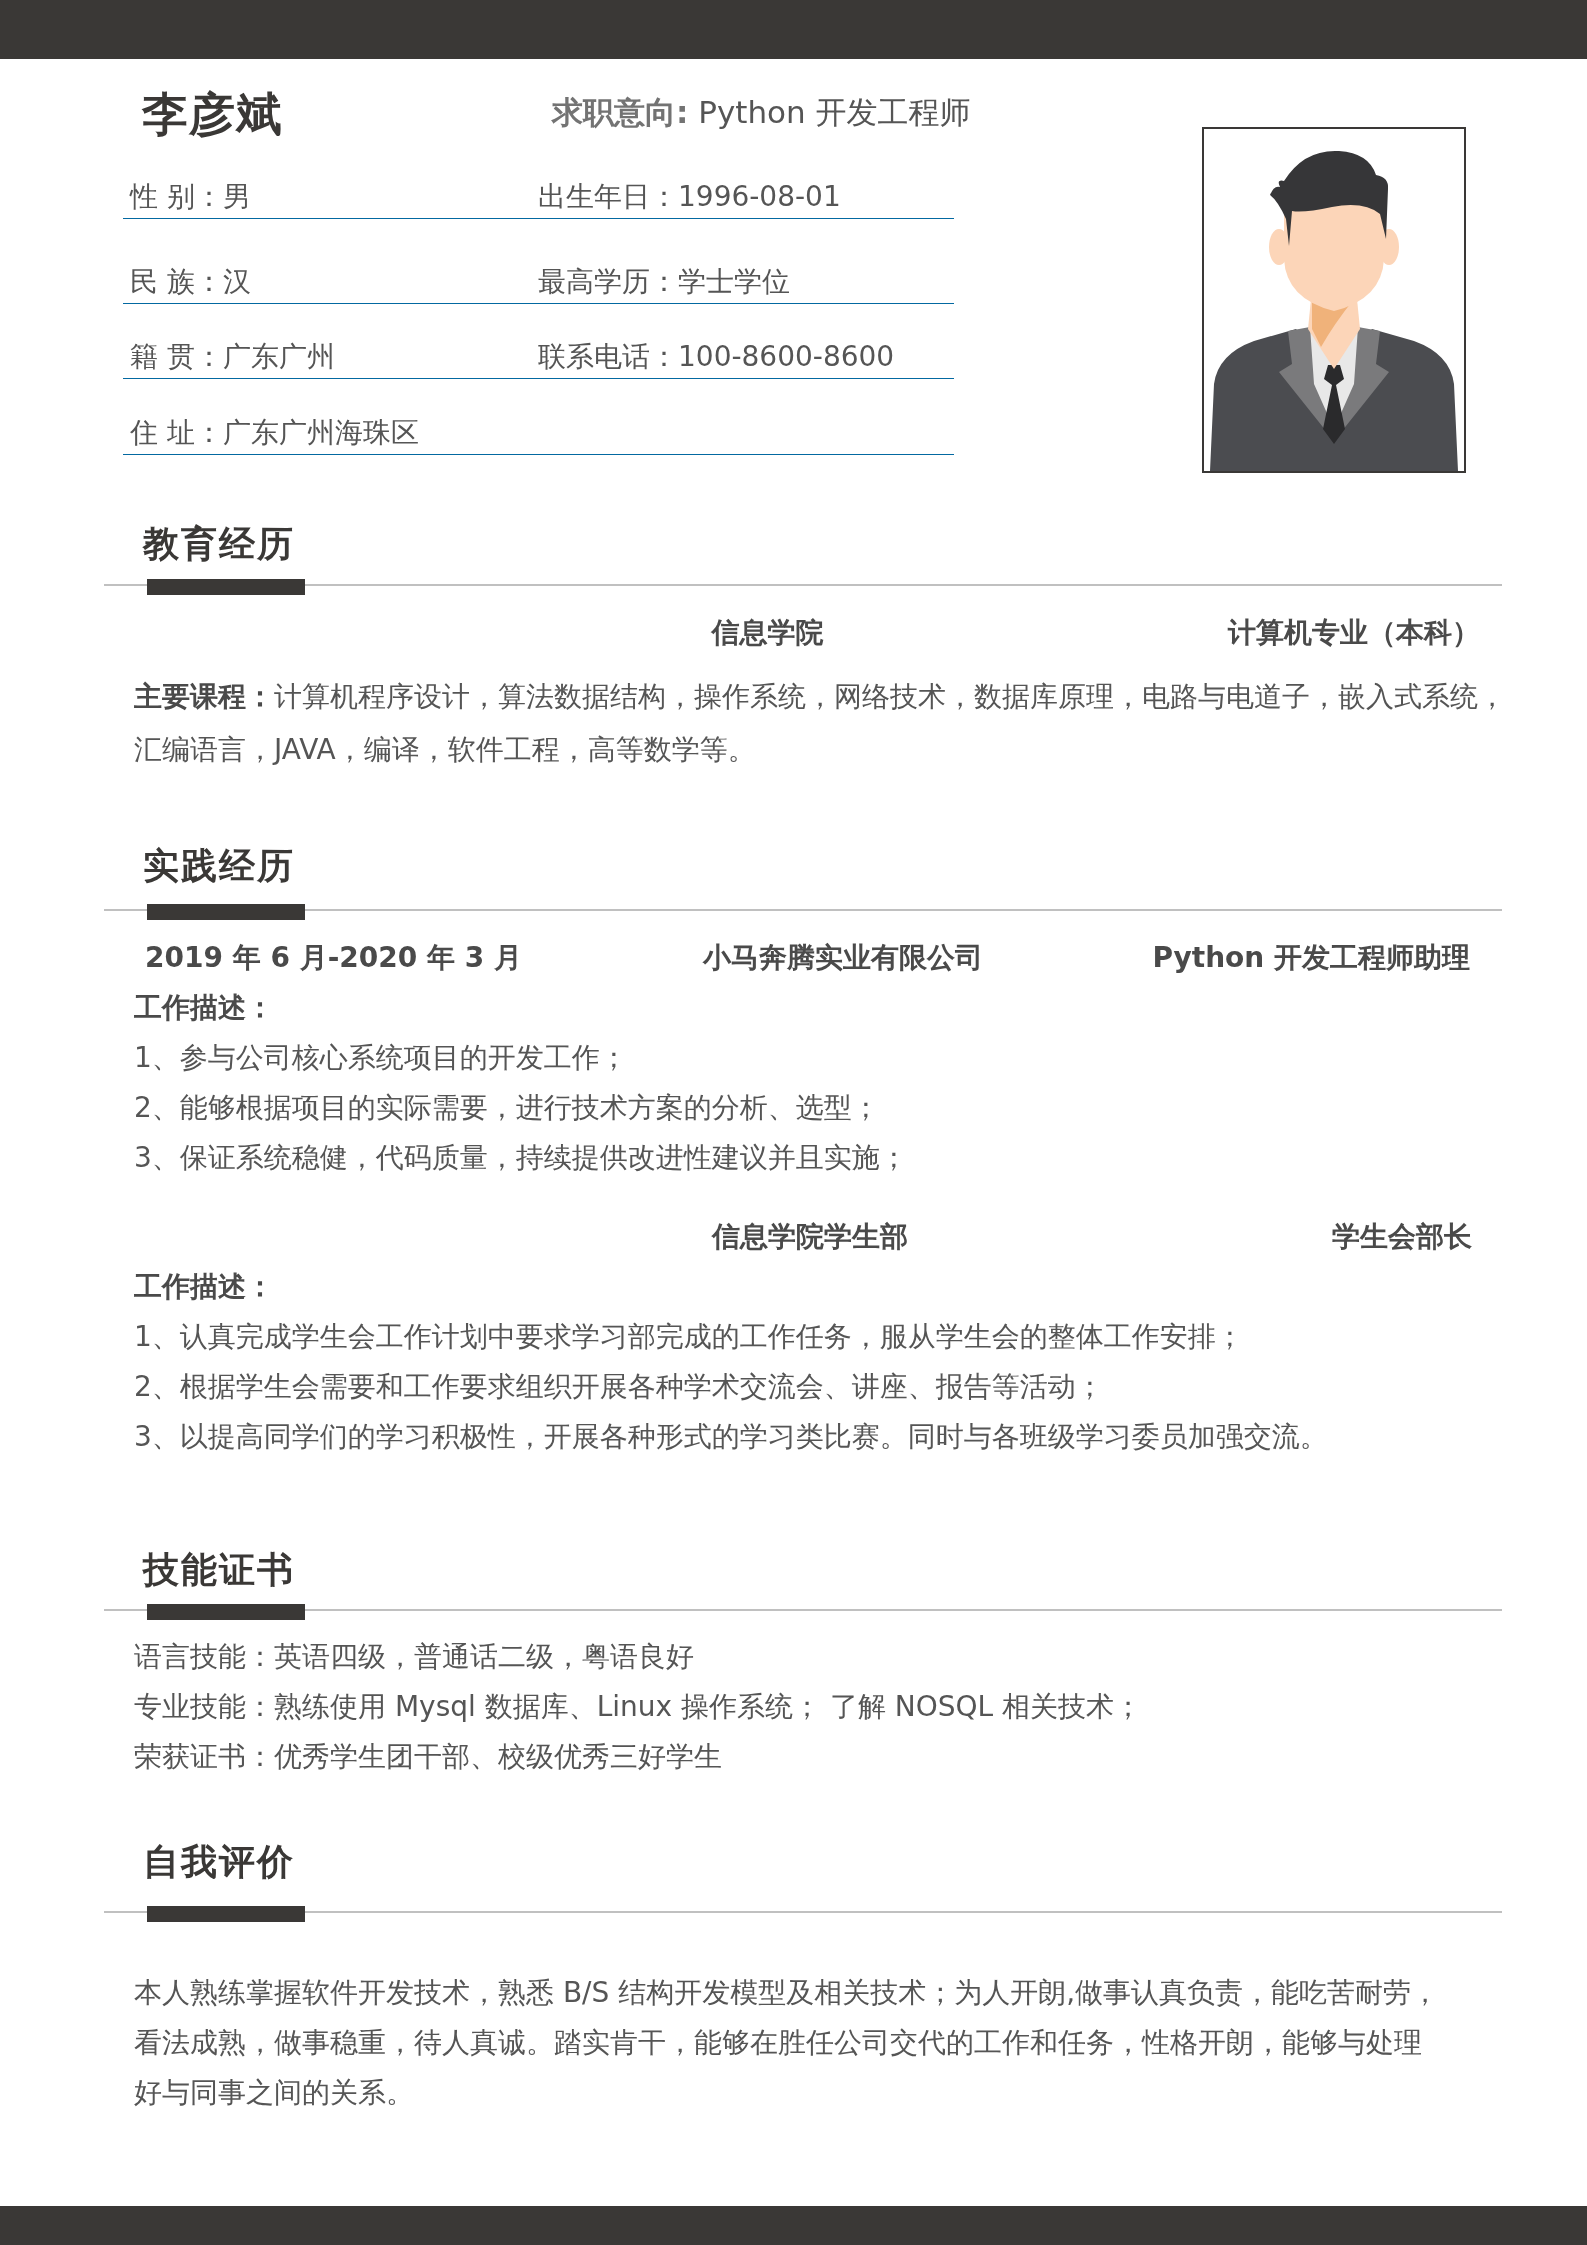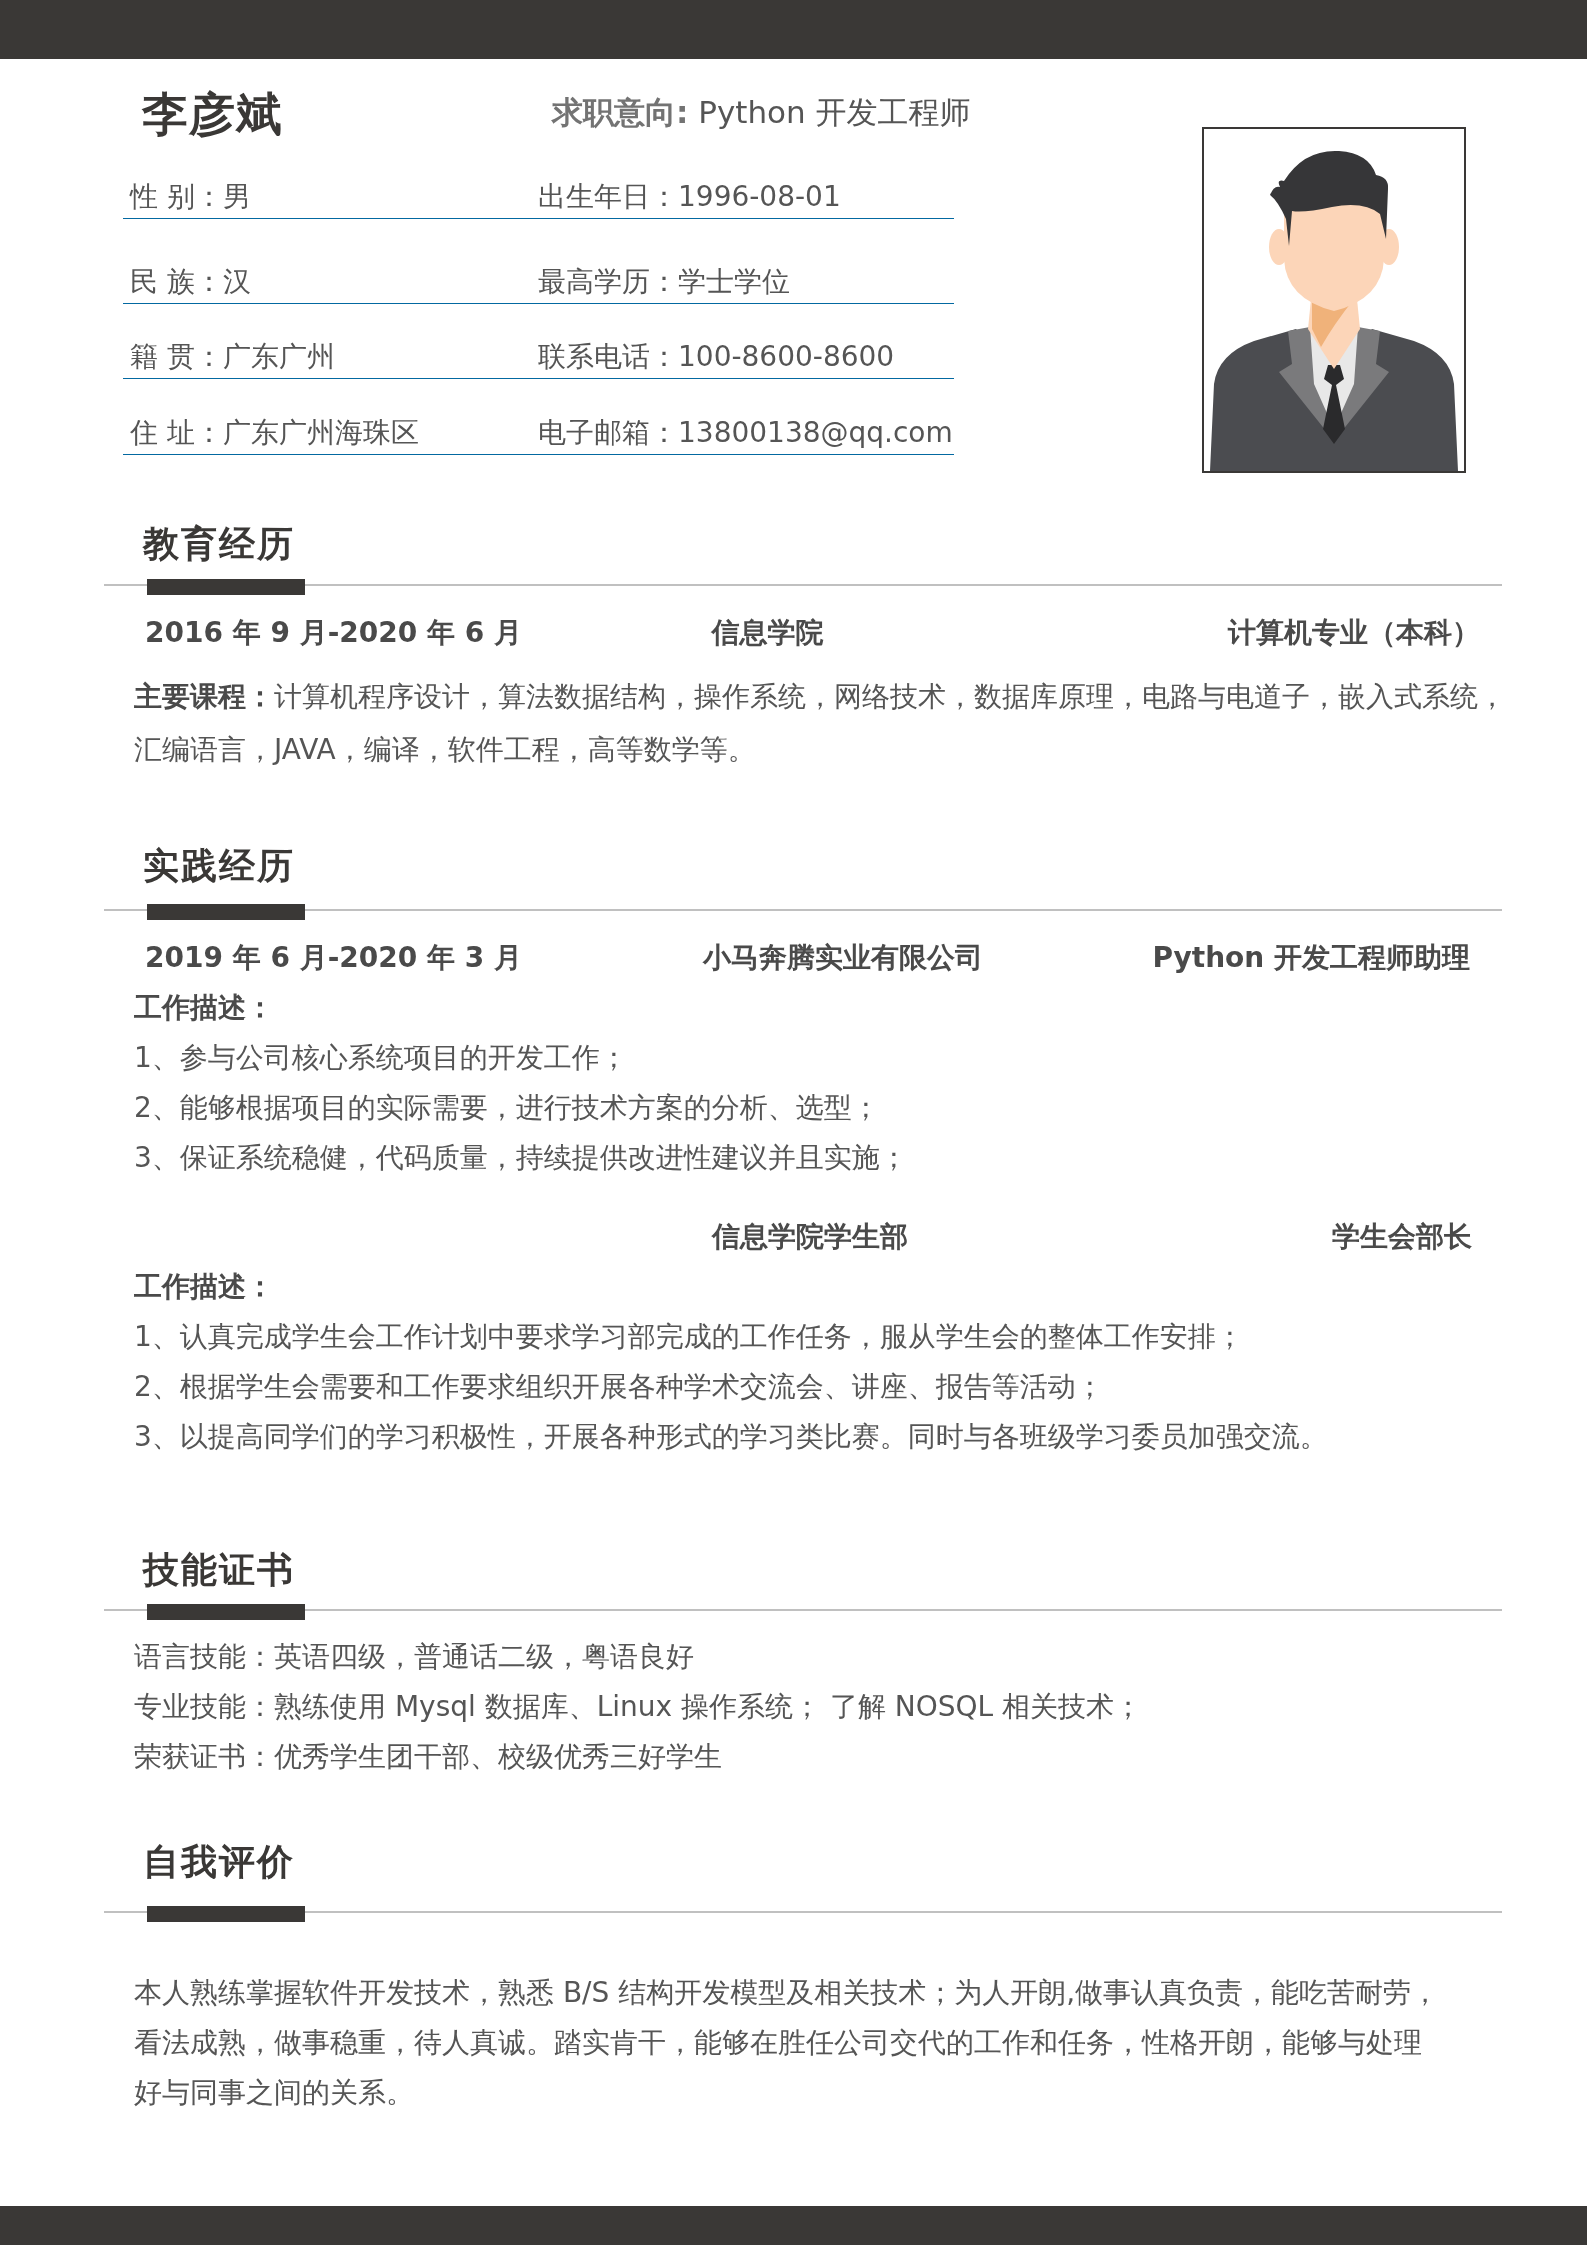--- a/index.html
+++ b/index.html
@@ -53,21 +53,20 @@
 <div class="info-row" style="top:263px;">
   <div class="info-cell left">民  族：汉</div>
   <div class="info-cell right">最高学历：学士学位</div>
 </div>
 <div class="info-row" style="top:338px;">
   <div class="info-cell left">籍  贯：广东广州</div>
   <div class="info-cell right">联系电话：100-8600-8600</div>
 </div>
 <div class="info-row" style="top:414px;">
   <div class="info-cell left">住  址：广东广州海珠区</div>
-  <div class="info-cell right">电子邮箱：13800138@qq.com</div>
 </div>
 
 <div class="photo">
   <svg width="260" height="342" viewBox="0 0 260 342">
 
     <path d="M6 342 L10 255 Q14 225 50 212 L92 200 L130 240 L168 200 L210 212 Q246 225 250 255 L254 342 Z" fill="#4b4c50"></path>
 
     <path d="M84 202 L106 198 L130 312 L75 243 L88 235 Z" fill="#7a7a7c"></path>
     <path d="M176 202 L154 198 L130 312 L185 243 L172 235 Z" fill="#7a7a7c"></path>
 
@@ -85,21 +84,20 @@
 
     <path d="M66 66 Q70 56 76 58 Q72 50 80 52 Q100 20 135 22 Q165 24 172 46 Q185 48 184 60 L182 110 L176 85 Q160 72 128 78 Q100 84 88 82 L85 117 L82 90 Q74 72 66 66 Z" fill="#363638"></path>
   </svg>
 </div>
 
 <div class="sec-title" style="top:520px;">教育经历</div>
 <div class="sec-line" style="top:584px;"></div>
 <div class="sec-bar" style="top:579px;"></div>
 
 <div class="row3" style="top:614px;">
-  <div class="c1">2016 年 9 月-2020 年 6 月</div>
   <div class="c2" style="left:-45px;"><span>信息学院</span></div>
   <div class="c3">计算机专业（本科）</div>
 </div>
 <div class="line" style="top:678px;">
   <span class="bold">主要课程：</span><span>计算机程序设计，算法数据结构，操作系统，网络技术，数据库原理，电路与电道子，嵌入式系统，</span>
 </div>
 <div class="line" style="top:731px;">汇编语言，JAVA，编译，软件工程，高等数学等。</div>
 
 <div class="sec-title" style="top:842px;">实践经历</div>
 <div class="sec-line" style="top:909px;"></div>

